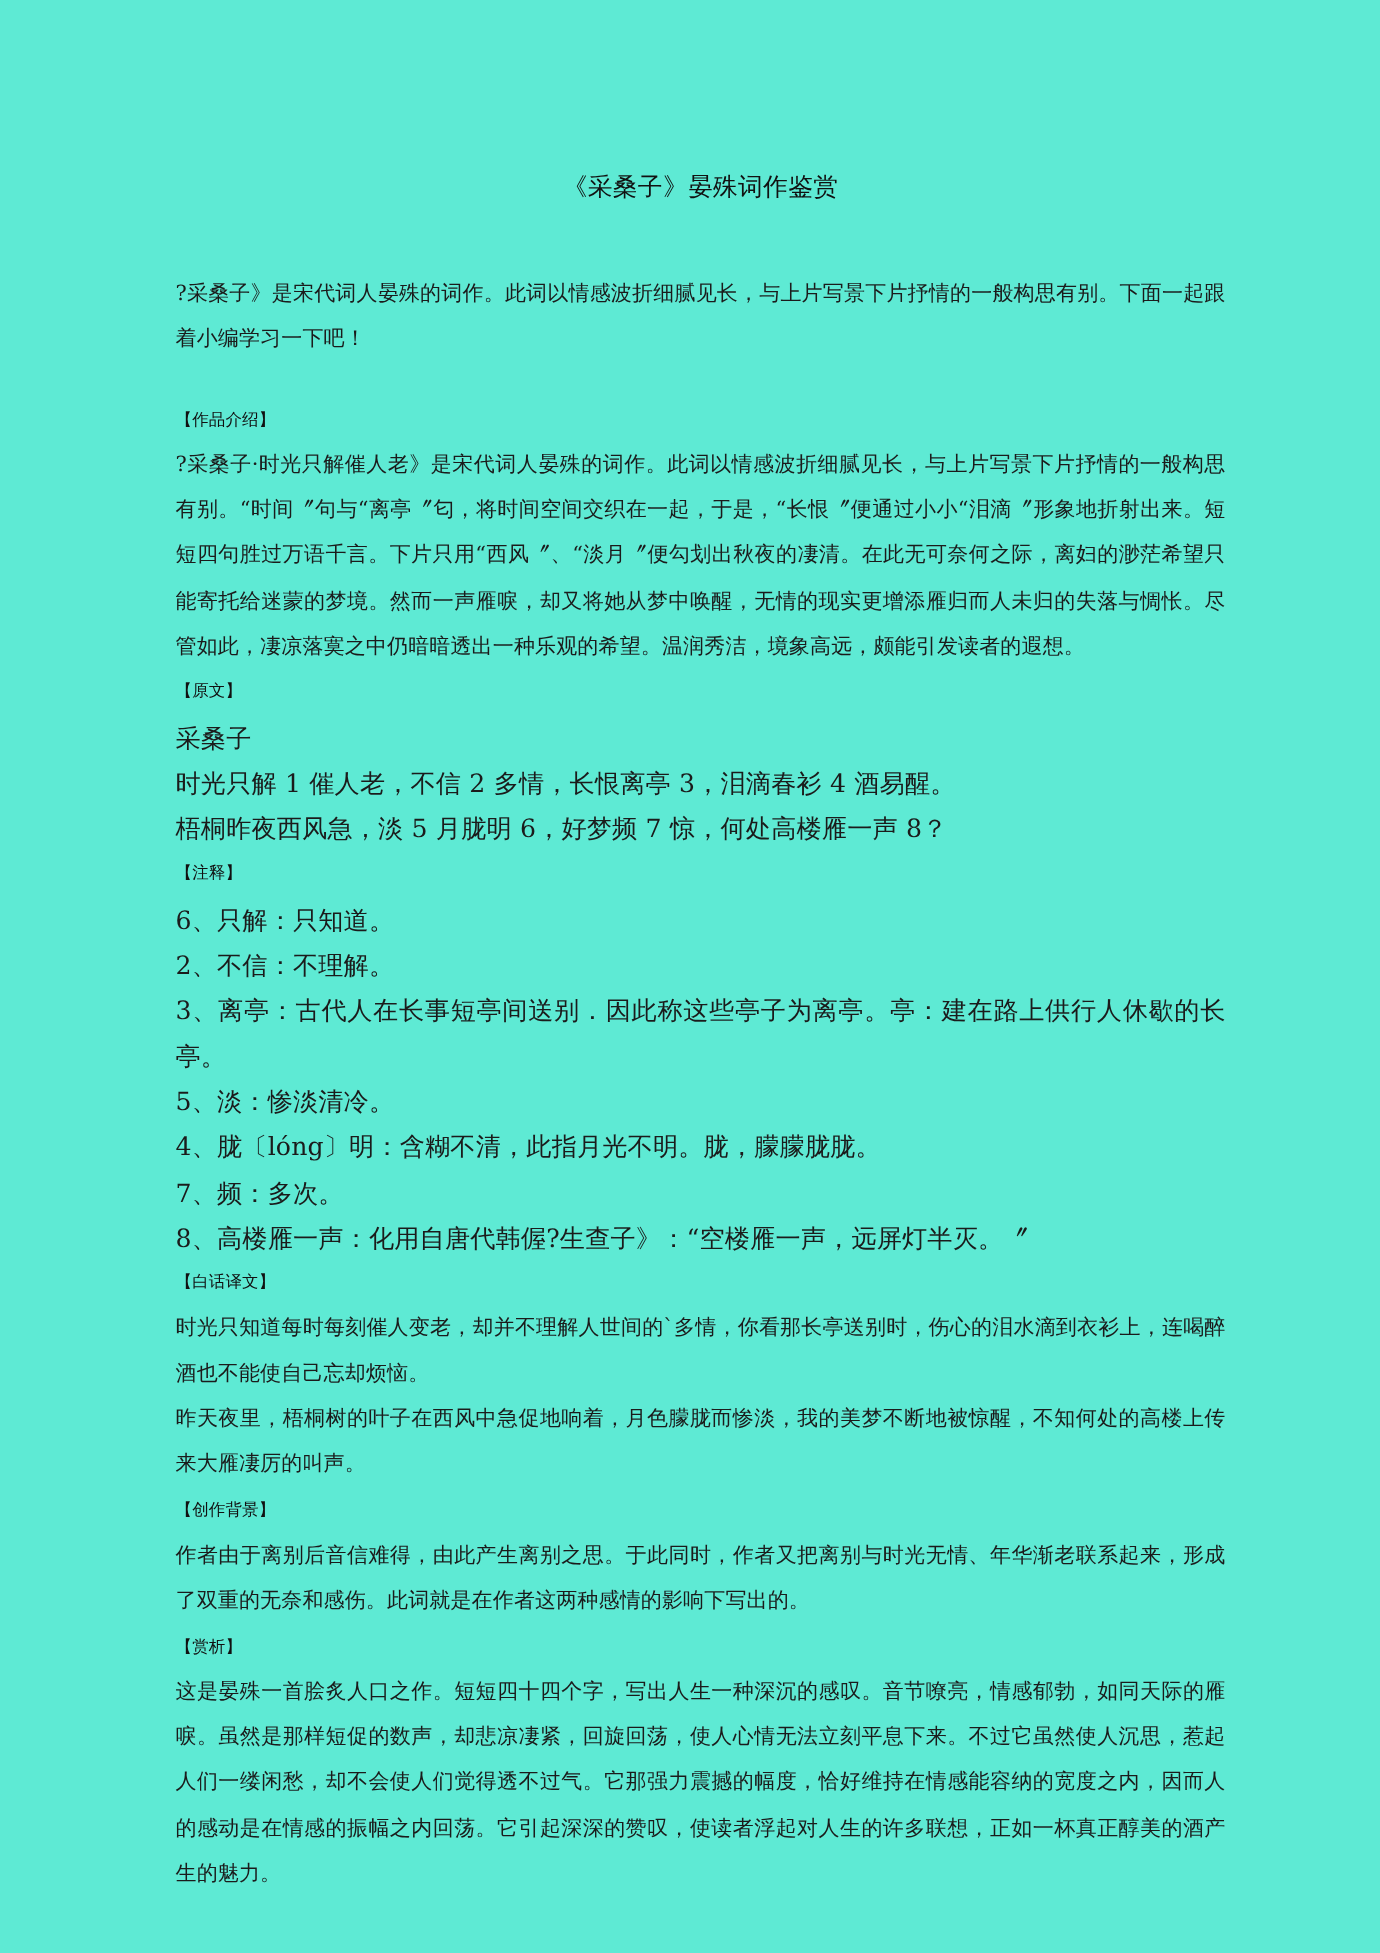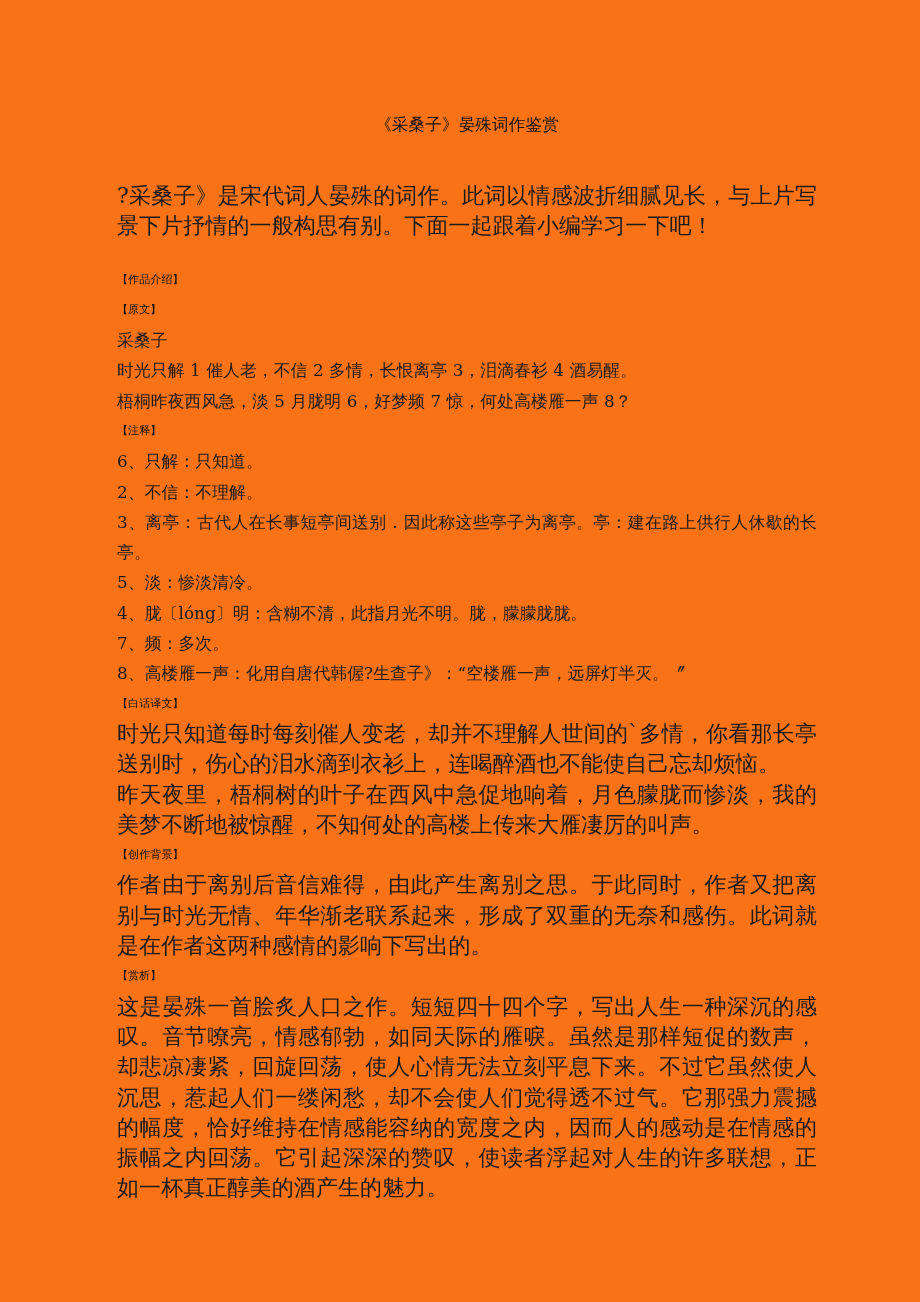--- a/index.html
+++ b/index.html
@@ -9,21 +9,21 @@
     background: #ffffff;
   }
   body {
     font-family: "DejaVu Serif", "Liberation Serif", serif;
     color: #1a1a1a;
   }
   .page {
     position: relative;
     width: 920px;
     height: 1302px;
-    background: #f97316;
+    background: #5eead4;
     box-sizing: border-box;
     overflow: hidden;
   }
   .doc-body {
     position: absolute;
     left: 117px;
     top: 0;
     width: 700px;
   }
   .doc-title {
@@ -34,21 +34,21 @@
     padding-top: 113px;
     letter-spacing: 0.2px;
     font-weight: normal;
     color: #111111;
   }
   .lead-gap {
     height: 44px;
   }
   p.para {
     margin: 0;
-    font-size: 22px;
+    font-size: 14px;
     line-height: 30.3px;
     text-align: justify;
     text-justify: inter-ideograph;
     letter-spacing: 0.1px;
     color: #1b1b1b;
     word-break: break-all;
   }
   p.section-head {
     margin: 0;
     font-size: 11px;
@@ -86,20 +86,21 @@
 
     <h1 class="doc-title">《采桑子》晏殊词作鉴赏</h1>
 
     <div class="lead-gap"></div>
 
     <p class="para">?采桑子》是宋代词人晏殊的词作。此词以情感波折细腻见长，与上片写景下片抒情的一般构思有别。下面一起跟着小编学习一下吧！</p>
 
     <div class="block-gap"></div>
 
     <p class="section-head">【作品介绍】</p>
+    <p class="para">?采桑子·时光只解催人老》是宋代词人晏殊的词作。此词以情感波折细腻见长，与上片写景下片抒情的一般构思有别。“时间〞句与“离亭〞匂，将时间空间交织在一起，于是，“长恨〞便通过小小“泪滴〞形象地折射出来。短短四句胜过万语千言。下片只用“西风〞、“淡月〞便勾划出秋夜的凄清。在此无可奈何之际，离妇的渺茫希望只能寄托给迷蒙的梦境。然而一声雁唳，却又将她从梦中唤醒，无情的现实更增添雁归而人未归的失落与惆怅。尽管如此，凄凉落寞之中仍暗暗透出一种乐观的希望。温润秀洁，境象高远，颇能引发读者的遐想。</p>
 
     <p class="section-head">【原文】</p>
     <p class="line">采桑子</p>
     <p class="line">时光只解 1 催人老，不信 2 多情，长恨离亭 3，泪滴春衫 4 酒易醒。</p>
     <p class="line">梧桐昨夜西风急，淡 5 月胧明 6，好梦频 7 惊，何处高楼雁一声 8？</p>
 
     <p class="section-head">【注释】</p>
     <p class="note">6、只解：只知道。</p>
     <p class="note">2、不信：不理解。</p>
     <p class="note">3、离亭：古代人在长事短亭间送别．因此称这些亭子为离亭。亭：建在路上供行人休歇的长亭。</p>

